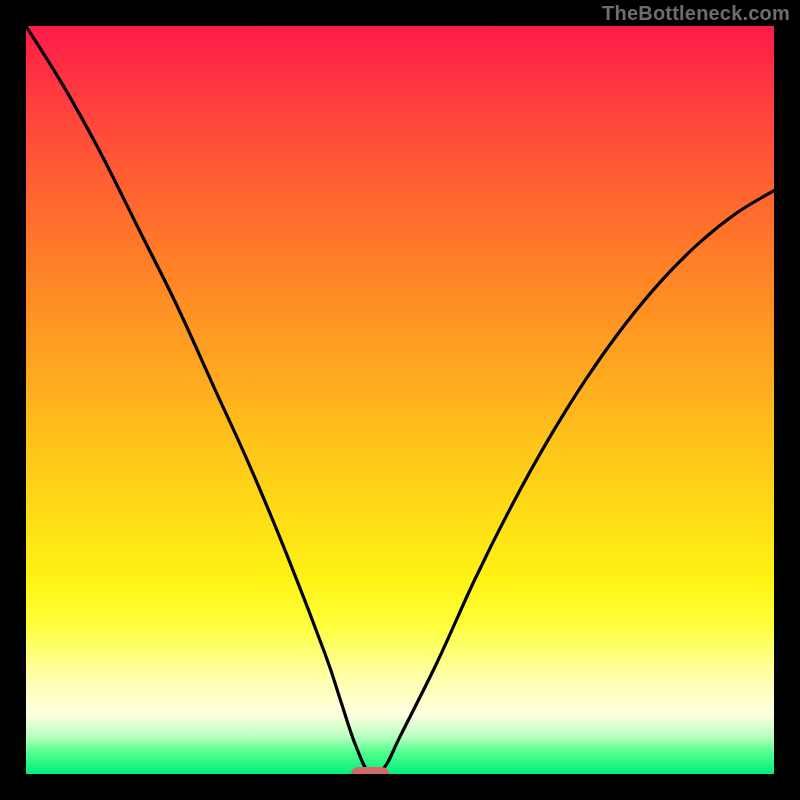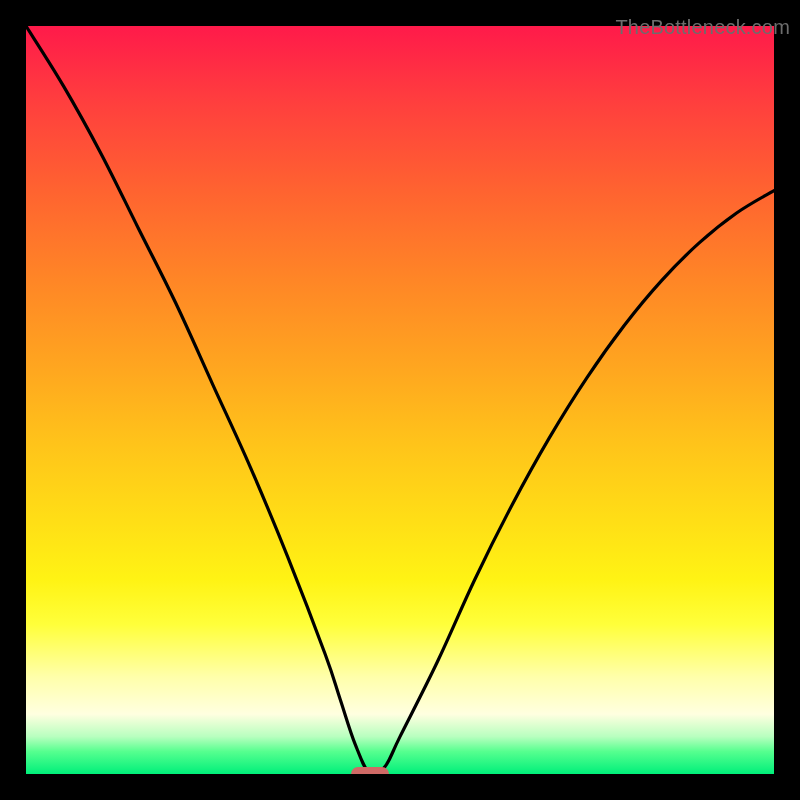--- a/index.html
+++ b/index.html
@@ -12,26 +12,26 @@
     font-family: Arial, Helvetica, sans-serif;
   }
   .frame {
     position: relative;
     width: 800px;
     height: 800px;
     background: #000;
   }
   .watermark {
     position: absolute;
-    top: 16px;
+    top: 2px;
     right: 10px;
     color: #6d6d6d;
     font-size: 20px;
     letter-spacing: 0.2px;
-    font-weight: 400;
+    font-weight: 700;
     z-index: 5;
   }
   .plot {
     position: absolute;
     left: 26px;
     top: 26px;
     width: 748px;
     height: 748px;
     background: linear-gradient(
       to bottom,

